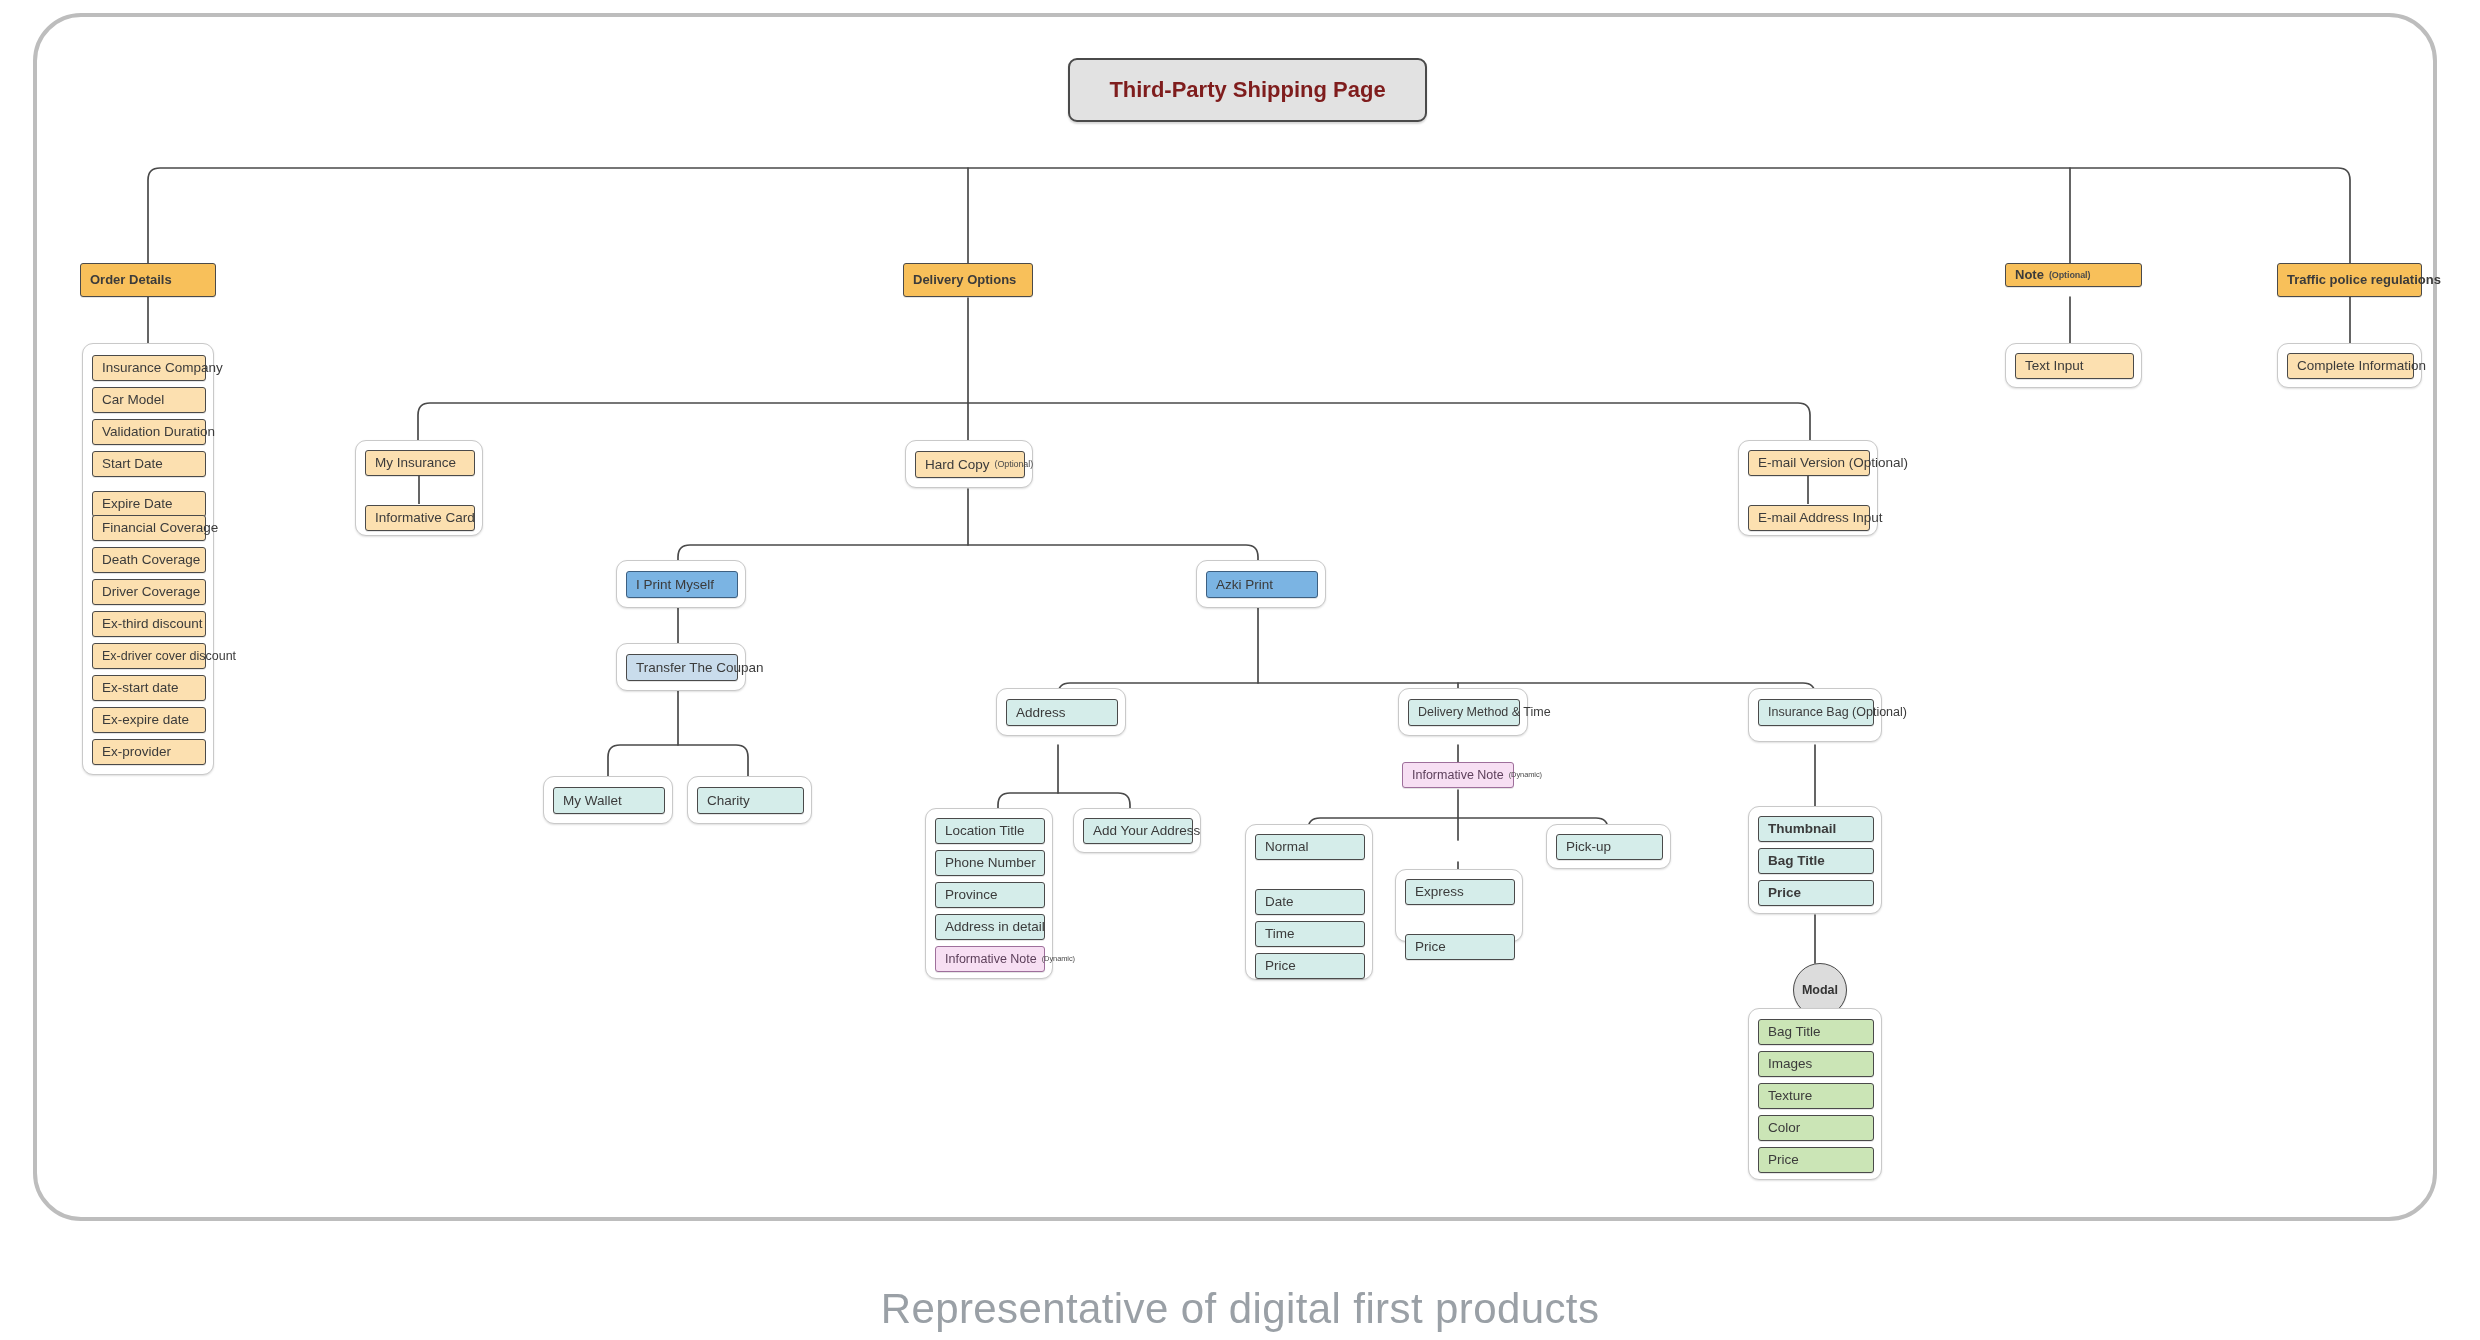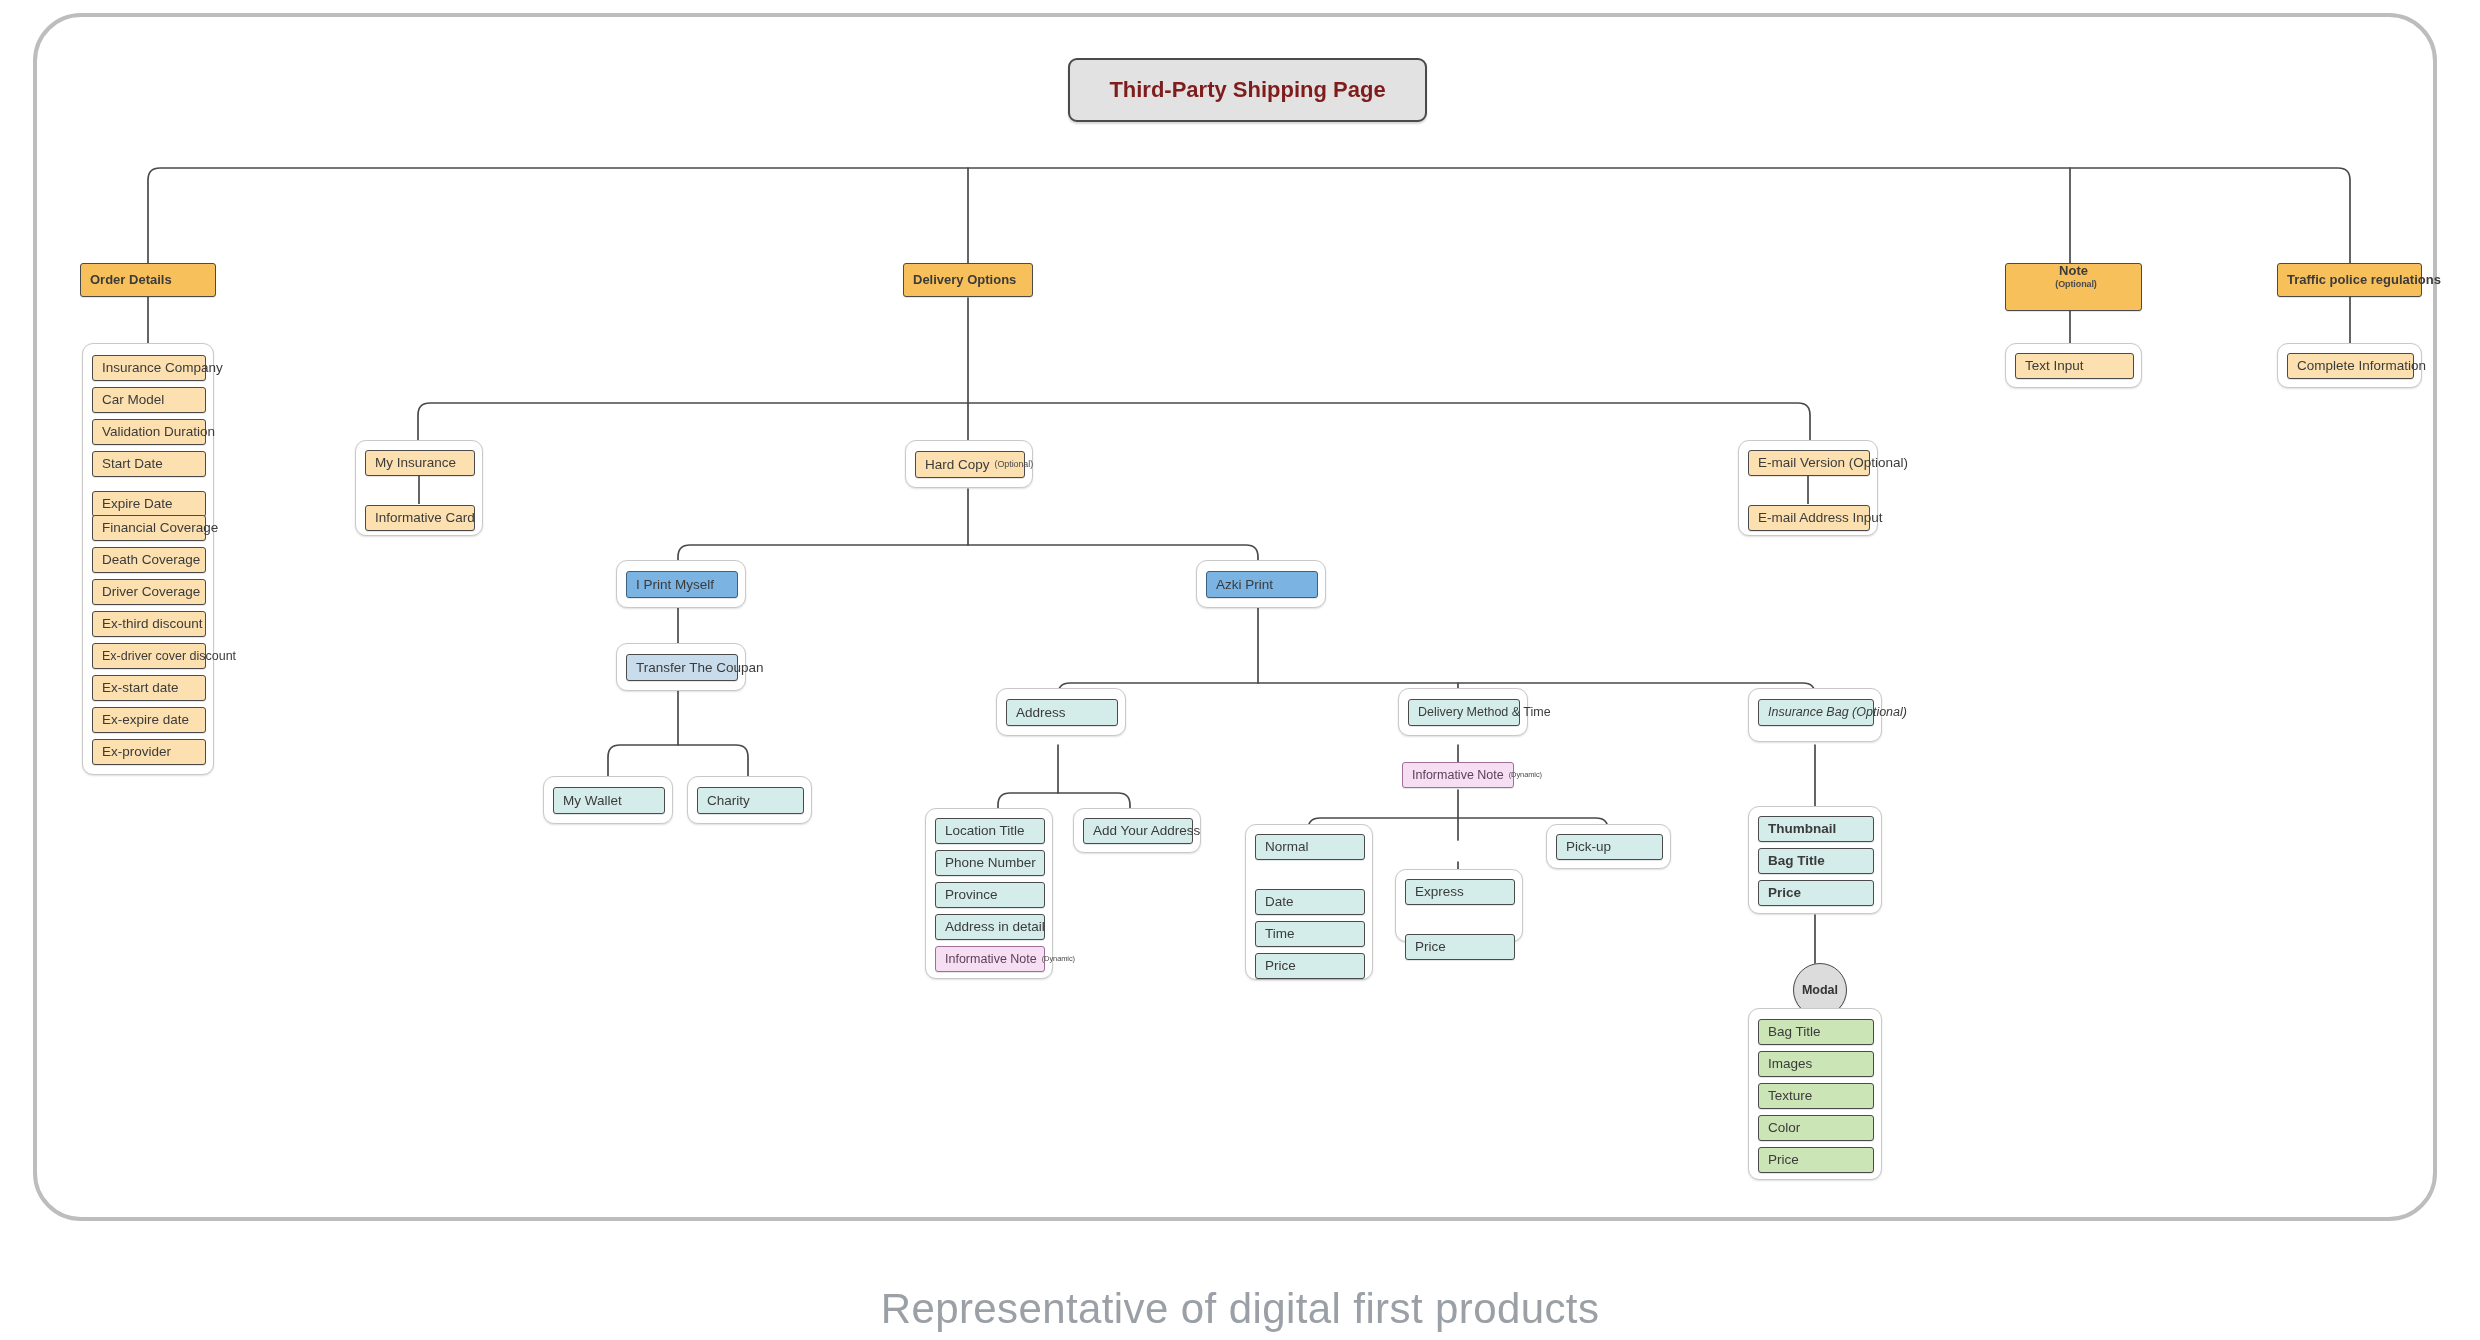--- a/index.html
+++ b/index.html
@@ -132,21 +132,21 @@
   <div id="root-title">Third-Party Shipping Page</div>
 
   <div class="node c-head" style="left:80px;top:263px;width:136px;height:34px;">
     <span>Order Details</span>
   </div>
 
   <div class="node c-head" style="left:903px;top:263px;width:130px;height:34px;">
     <span>Delivery Options</span>
   </div>
 
-  <div class="node c-head" style="left:2005px;top:263px;width:137px;height:48px;flex-direction:column;">
+  <div class="node c-head" style="left:2005px;top:263px;width:137px;height:24px;">
     <span>Note</span>
     <span class="sub">(Optional)</span>
   </div>
 
   <div class="node c-head" style="left:2277px;top:263px;width:145px;height:34px;">
     <span>Traffic police regulations</span>
   </div>
 
   <div class="group" style="left:82px;top:343px;width:132px;height:432px;">
     <div class="node c-orange" style="left:9px;top:11px;width:114px;height:26px;">
@@ -328,21 +328,21 @@
         <span>Price</span>
       </div>
   </div>
 
   <div class="group" style="left:1546px;top:824px;width:125px;height:45px;">
     <div class="node c-mint" style="left:9px;top:9px;width:107px;height:26px;">
         <span>Pick-up</span>
       </div>
   </div>
 
-  <div class="group" style="left:1748px;top:688px;width:134px;height:54px;font-style:italic;">
+  <div class="group" style="left:1748px;top:688px;width:134px;height:54px;">
     <div class="node c-mint" style="left:9px;top:10px;width:116px;height:27px;font-size:12.5px;">
       <span>Insurance Bag (Optional)</span>
     </div>
   </div>
 
   <div class="group" style="left:1748px;top:806px;width:134px;height:108px;font-weight:bold;">
     <div class="node c-mint" style="left:9px;top:9px;width:116px;height:26px;">
         <span>Thumbnail</span>
       </div>
     <div class="node c-mint" style="left:9px;top:41px;width:116px;height:26px;">

